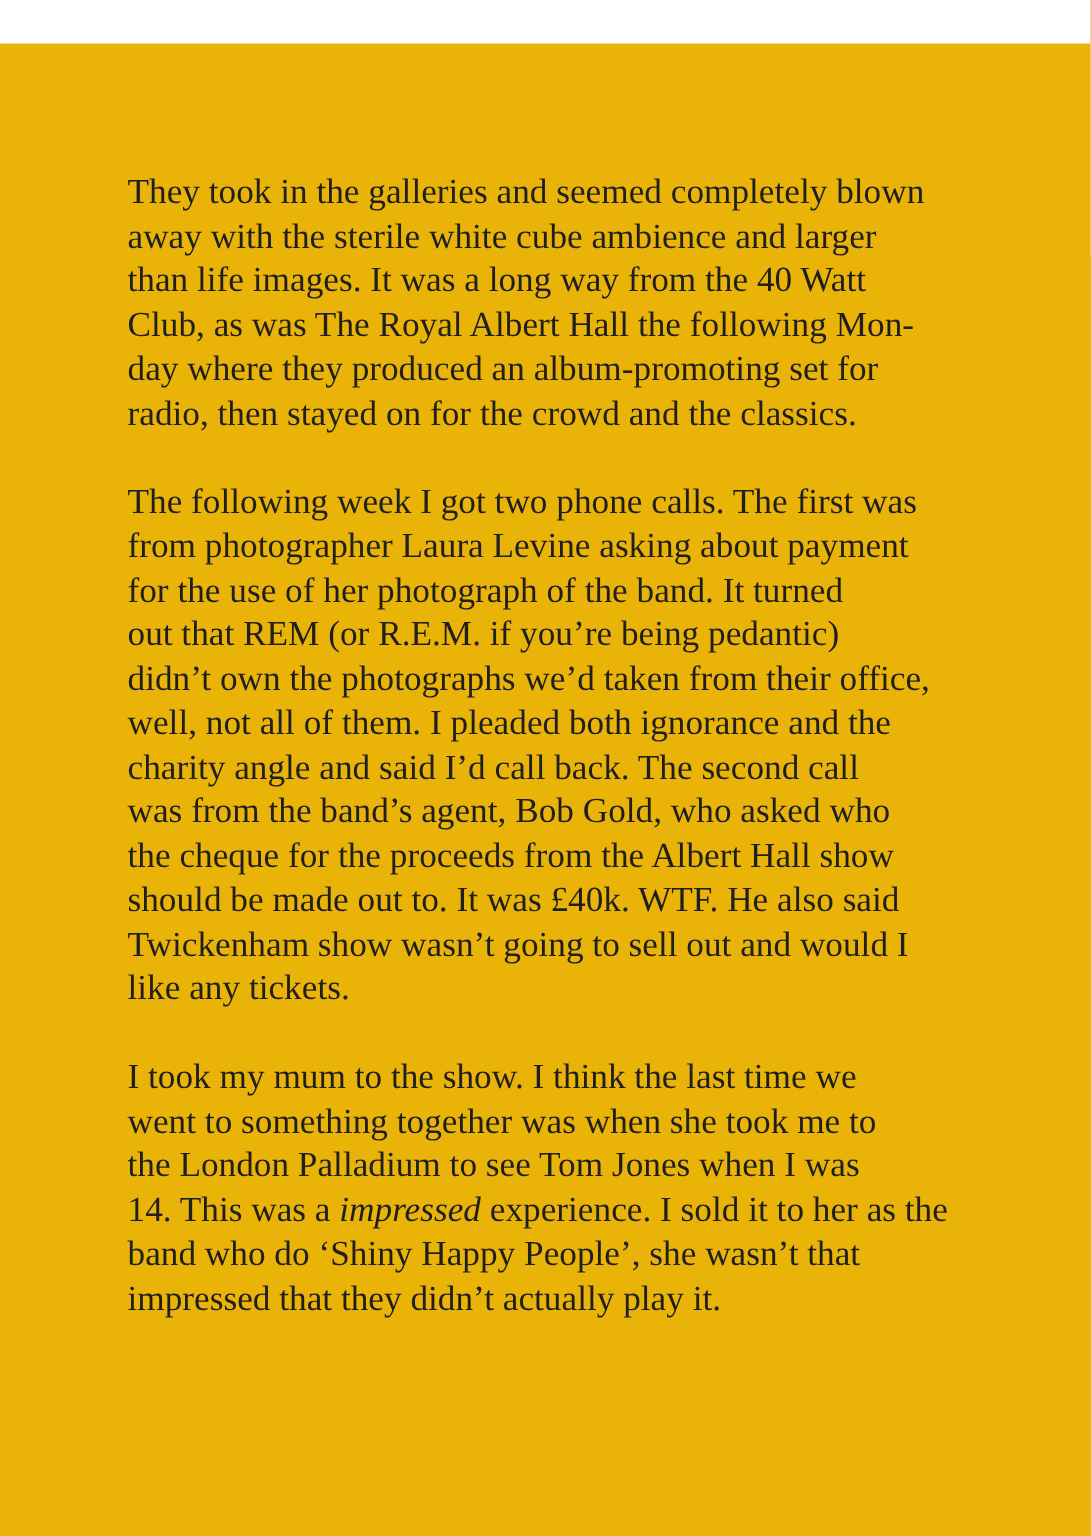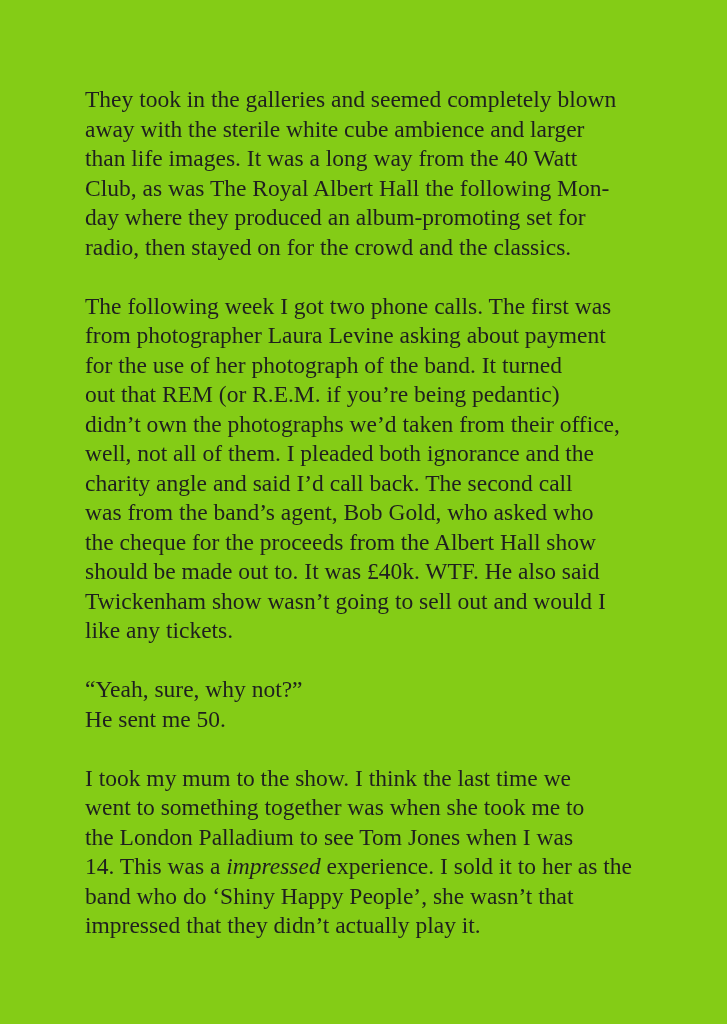--- a/index.html
+++ b/index.html
@@ -10,21 +10,22 @@
     width: 727px;
     height: 1024px;
     background: #ffffff;
     position: relative;
     overflow: hidden;
     font-family: "Liberation Serif", serif;
   }
   .page {
     position: absolute;
     inset: 0;
-    background: #84cc16;
+    background: #eab308;
+    margin-top: 29px;
   }
   .text-block {
     position: absolute;
     left: 85px;
     top: 85px;
     width: 625px;
     color: #1f1f1f;
     font-size: 23.5px;
     line-height: 29.5px;
     text-align: left;
@@ -56,22 +57,20 @@
 for the use of her photograph of the band. It turned
 out that REM (or R.E.M. if you’re being pedantic)
 didn’t own the photographs we’d taken from their office,
 well, not all of them. I pleaded both ignorance and the
 charity angle and said I’d call back. The second call
 was from the band’s agent, Bob Gold, who asked who
 the cheque for the proceeds from the Albert Hall show
 should be made out to. It was £40k. WTF. He also said
 Twickenham show wasn’t going to sell out and would I
 like any tickets.</p>
-    <p>“Yeah, sure, why not?”
-He sent me 50.</p>
     <p><span>I took my mum to the show. I think the last time we
 went to something together was when she took me to
 the London Palladium to see Tom Jones when I was
 14. This was a </span><span class="em">impressed</span><span> experience. I sold it to her as the
 band who do ‘Shiny Happy People’, she wasn’t that
 impressed that they didn’t actually play it.</span></p>
   </div>
 </div>
 
 </body></html>

